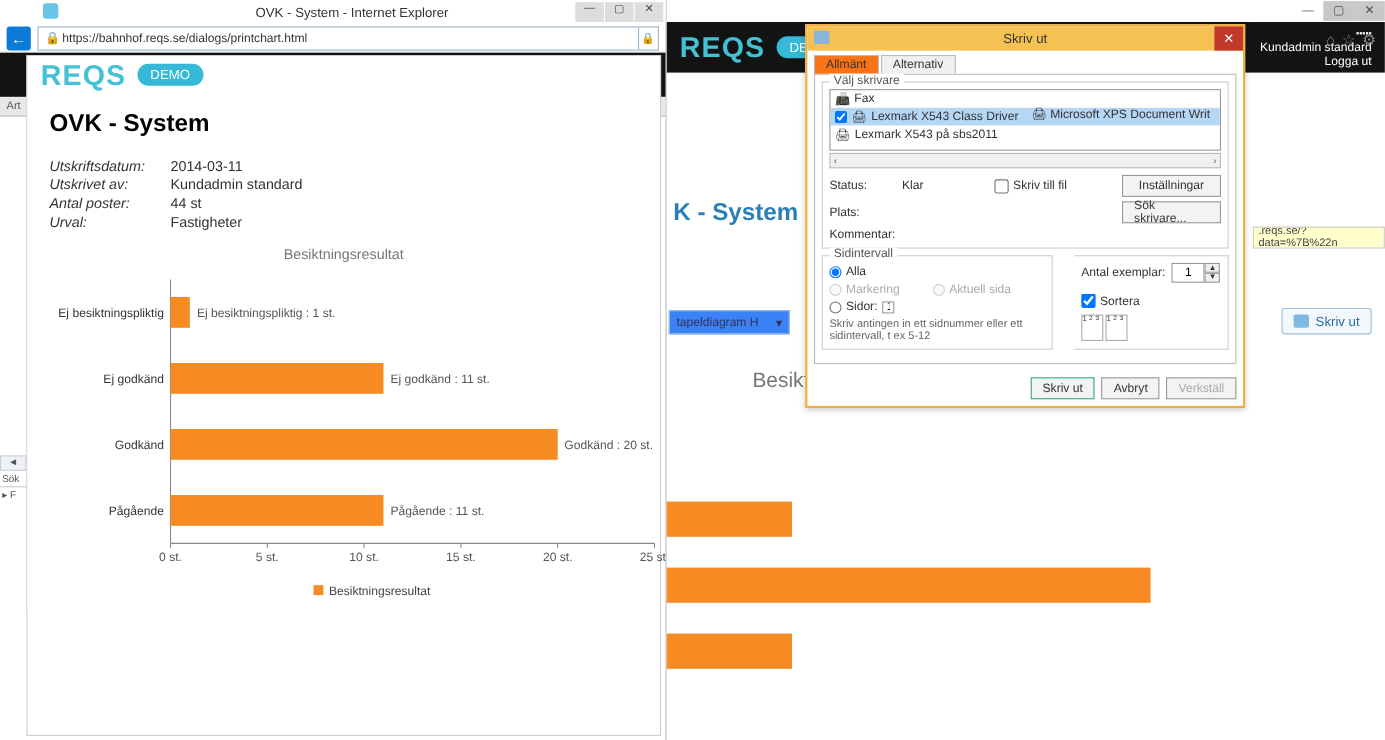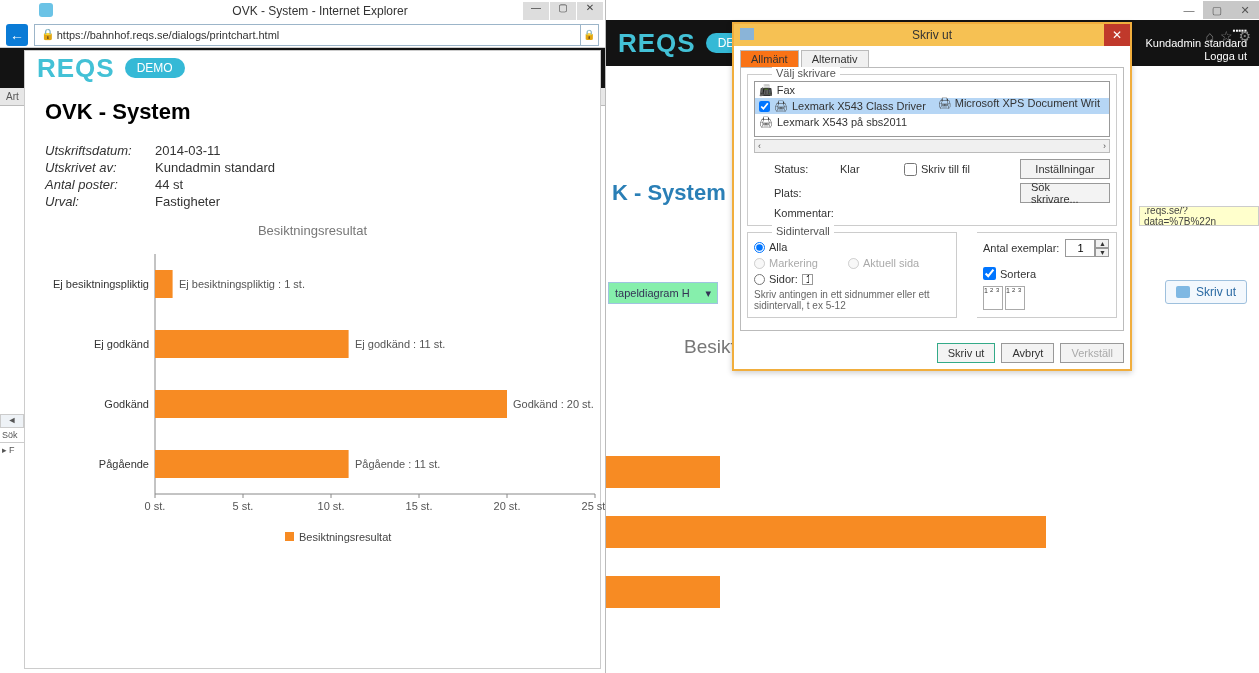--- a/index.html
+++ b/index.html
@@ -36,46 +36,46 @@
 .meta div { display:flex; margin:2px 0;}
 .meta .lbl { width:110px;font-style:italic;}
 .ctitle { text-align:center; color:#777; font-size:13px; margin-top:14px;}
 
 
 .leftchart { position:relative; height:300px; margin-top:6px;}
 
 
 .rightcontent { position:relative; height:100%;}
 .behindtitle { position:absolute; left:6px; top:114px; font-size:22px; font-weight:600; color:#2a7fb6;}
-.dropdown { position:absolute; left:2px; top:216px; width:110px; height:22px; border:1px solid #a0c3e0; background:#86efac; font-size:11px; color:#335; display:flex; align-items:center; padding:0 6px; justify-content:space-between;}
+.dropdown { position:absolute; left:2px; top:216px; width:110px; height:22px; border:1px solid #a0c3e0; background:#3b82f6; font-size:11px; color:#335; display:flex; align-items:center; padding:0 6px; justify-content:space-between;}
 .skrivutbtn { position:absolute; right:12px; top:214px; height:24px; border:1px solid #9ec0dd; background:#f3f8fd; font-size:12px; color:#2a5; padding:0 10px; display:flex; align-items:center; gap:6px; border-radius:3px; color:#2a6aa3;}
 .skrivutbtn .picon{ width:14px; height:12px; background:#7fb8e3; border-radius:2px;}
 .chartword { position:absolute; left:78px; top:270px; font-size:19px; color:#777;}
 .yellowurl { position:absolute; right:0; top:140px; height:20px; width:120px; background:#ffffcc; border:1px solid #ccc; font-size:10px; color:#444; padding:0 4px; display:flex; align-items:center; overflow:hidden;}
 .bgbars { position:absolute; left:0; top:390px; width:650px;}
 .bgbar { height:32px; background:#f78b23; margin-bottom:28px;}
 
 
 .printdlg { position:absolute; left:732px; top:22px; width:400px; border:2px solid #f1ae3d; background:#fff; font-size:11px; color:#333; box-shadow:0 2px 6px rgba(0,0,0,.2);}
 .printdlg .dlgtitle { height:22px; background:#f6c153; display:flex; align-items:center; justify-content:center; position:relative; font-size:12px; color:#333;}
 .printdlg .dlgtitle .pi { position:absolute; left:6px; top:4px; width:14px; height:12px; background:#8ab4d8;}
 .printdlg .dlgtitle .xb { position:absolute; right:0; top:0; width:26px; height:22px; background:#c0392b; color:#fff; display:flex; align-items:center; justify-content:center; font-size:12px;}
 .tabs { display:flex; padding:4px 6px 0 6px; gap:2px;}
 .tabs .tab { border:1px solid #bbb; border-bottom:none; padding:2px 10px; background:#f97316; font-size:11px;}
 .tabs .tab.inactive { background:#f0f0f0;}
 .tabbody { border:1px solid #bbb; margin:0 6px 6px 6px; padding:6px;}
 .grp { border:1px solid #ccc; padding:6px; margin-bottom:6px; position:relative;}
-.grp .glabel { position:absolute; top:-8px; left:24px; background:#fff; padding:0 4px; font-size:11px; color:#555;}
+.grp .glabel { position:absolute; top:-8px; left:6px; background:#fff; padding:0 4px; font-size:11px; color:#555;}
 .printerlist { border:1px solid #999; height:56px; overflow:hidden; font-size:11px;}
 .printerlist .row { display:flex; align-items:center; height:16px; padding:0 4px; gap:4px;}
 .printerlist .row.sel { background:#b6d6f5;}
 .printerlist .row input[type=checkbox]{ width:11px; height:11px;}
 .plmisc { position:absolute; right:10px; top:16px; font-size:11px; color:#333;}
 .hscroll { height:14px; border:1px solid #bbb; background:#f0f0f0; display:flex; align-items:center; justify-content:space-between; padding:0 3px; font-size:9px; color:#555; margin-top:2px;}
-.statgrid { display:grid; grid-template-columns:60px 1fr 110px 90px; gap:4px 6px; align-items:center; margin-top:6px; font-size:11px;margin-left:20px;}
+.statgrid { display:grid; grid-template-columns:60px 1fr 110px 90px; gap:4px 6px; align-items:center; margin-top:6px; font-size:11px;}
 .chk { display:flex; align-items:center; gap:4px;}
 .wbtn { border:1px solid #999; background:#f3f3f3; height:20px; padding:0 10px; font-size:11px; display:flex; align-items:center; justify-content:center;}
 .radio { display:flex; align-items:center; gap:4px; margin:2px 0;}
 .radio input{ width:11px; height:11px;}
 .sidr { display:flex; gap:20px;}
 .sidleft { flex:1;}
 .sidright { width:140px; padding-left:6px; border-left:0;}
 .copies { display:flex; align-items:center; gap:6px;}
 .spin { display:flex;}
 .spin input{ width:30px; height:18px; border:1px solid #999; text-align:center; font-size:11px;}

